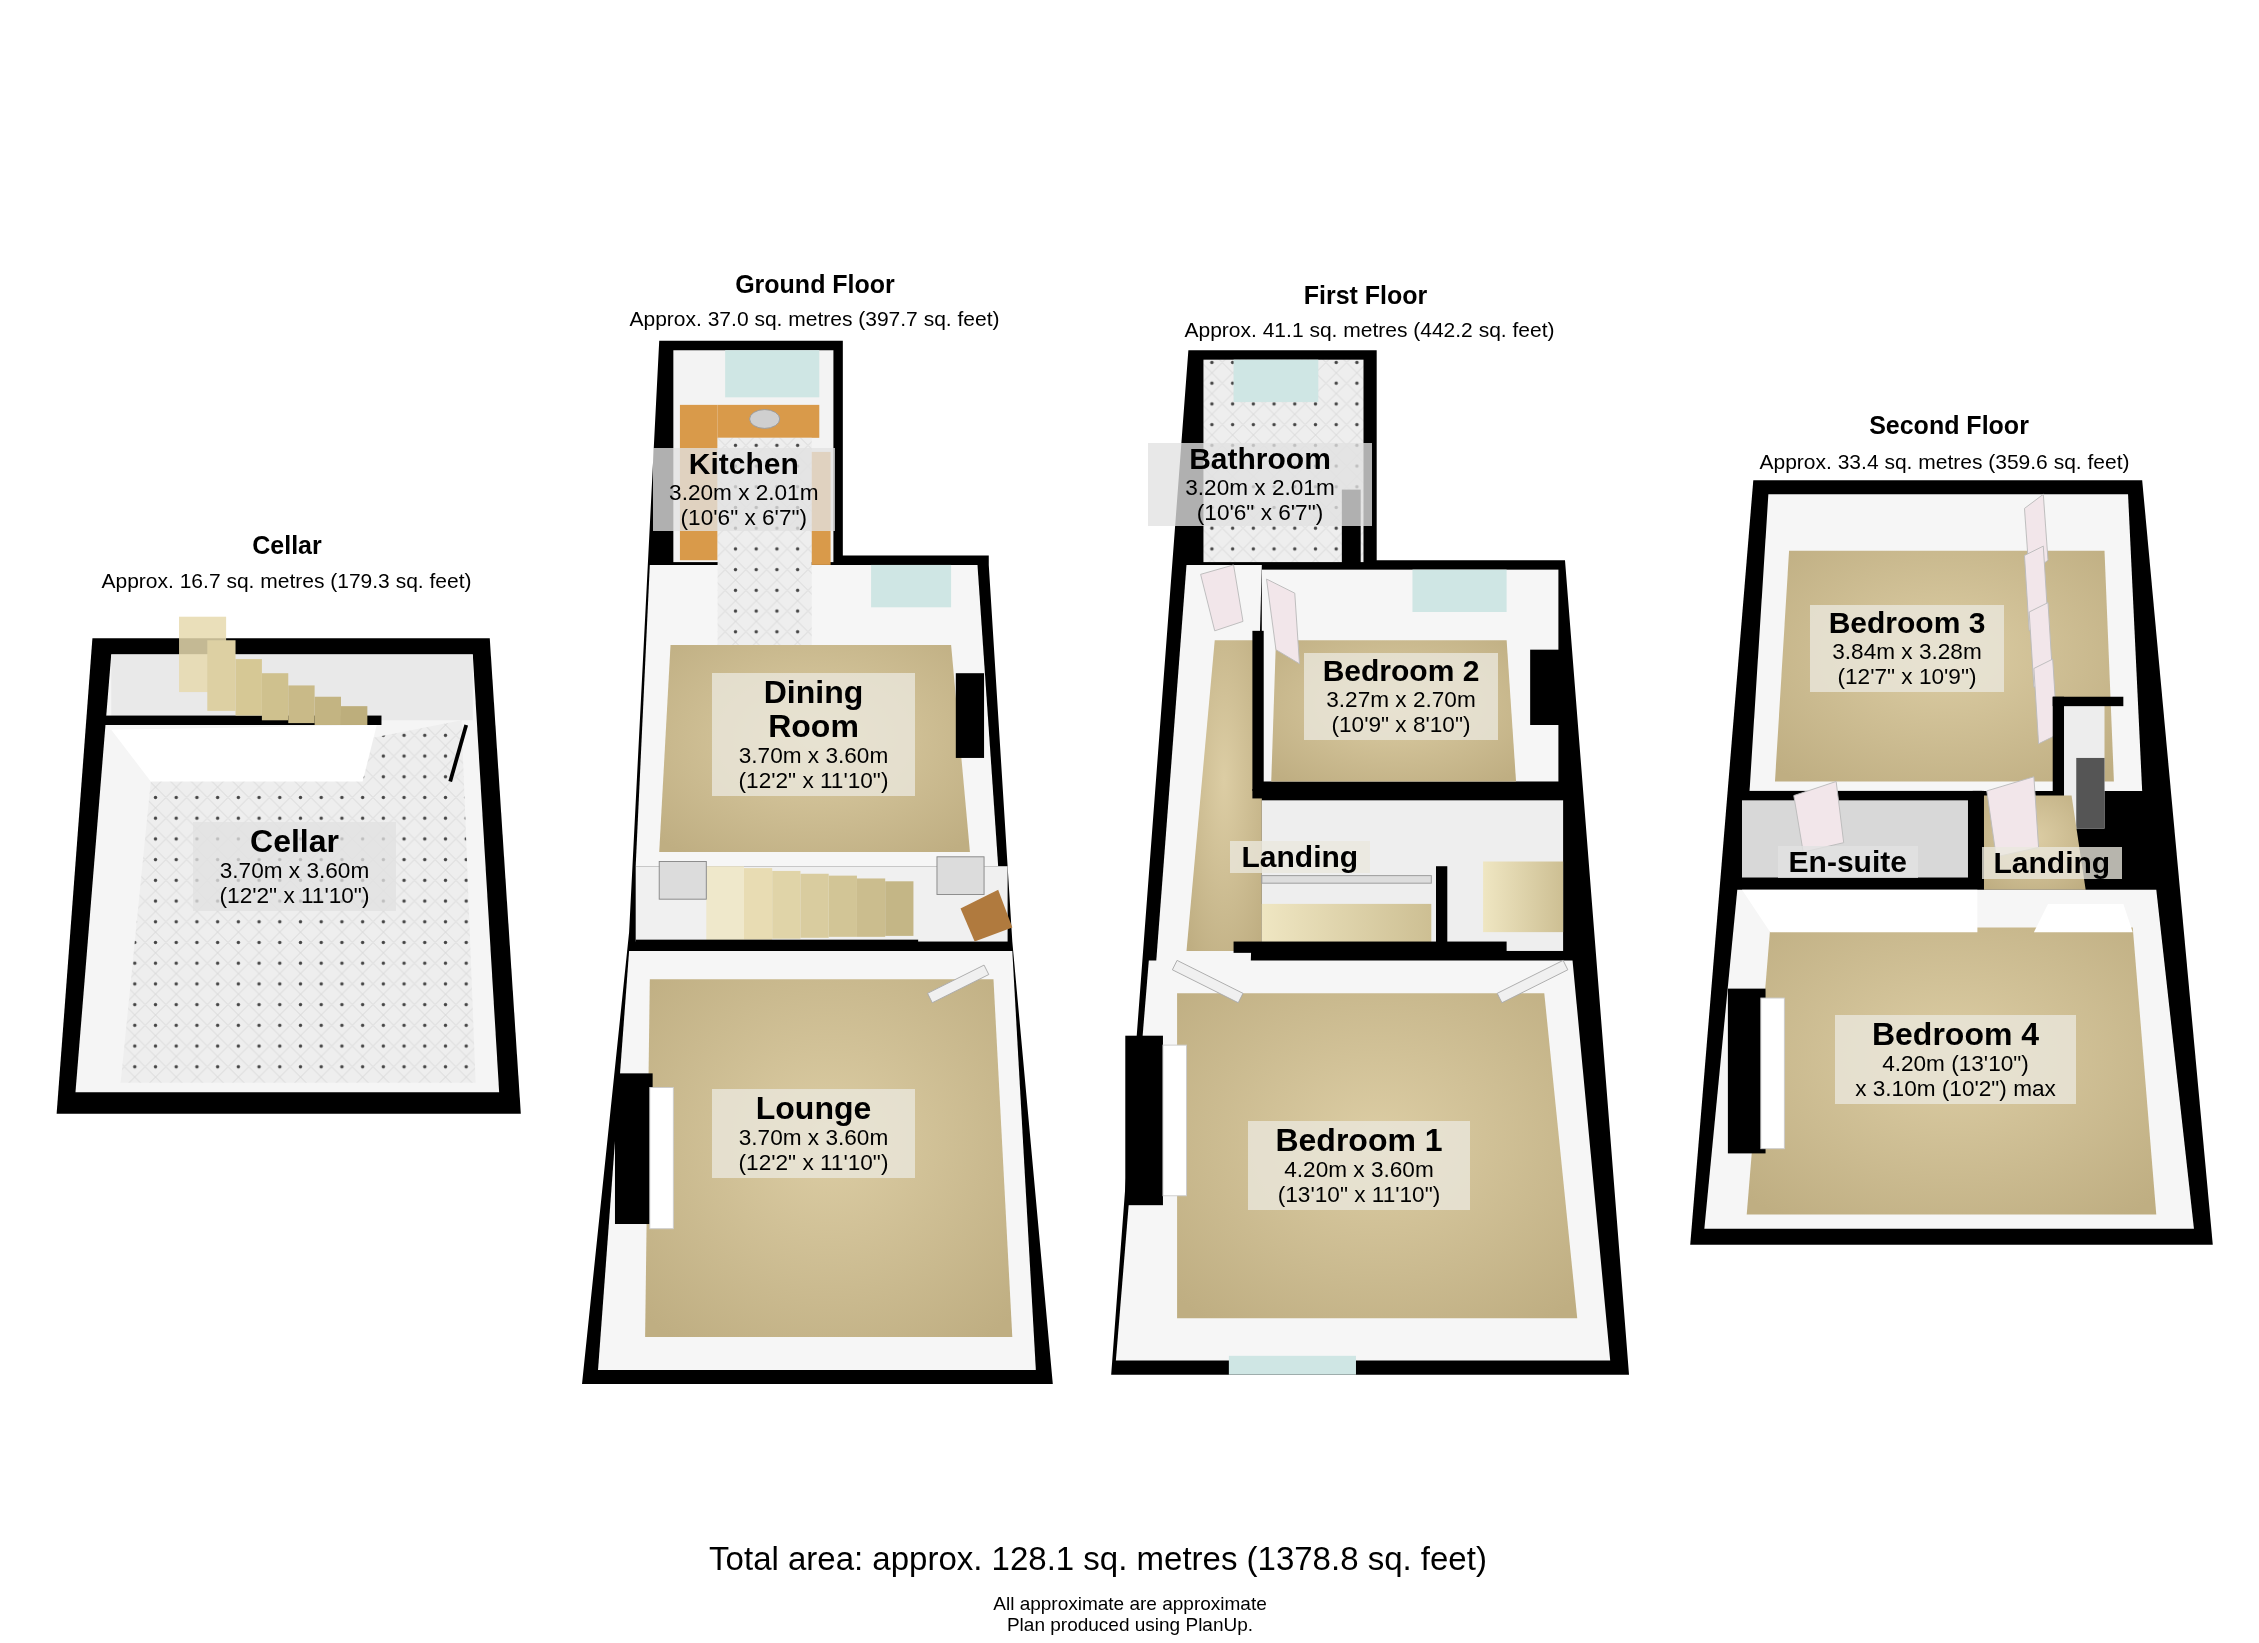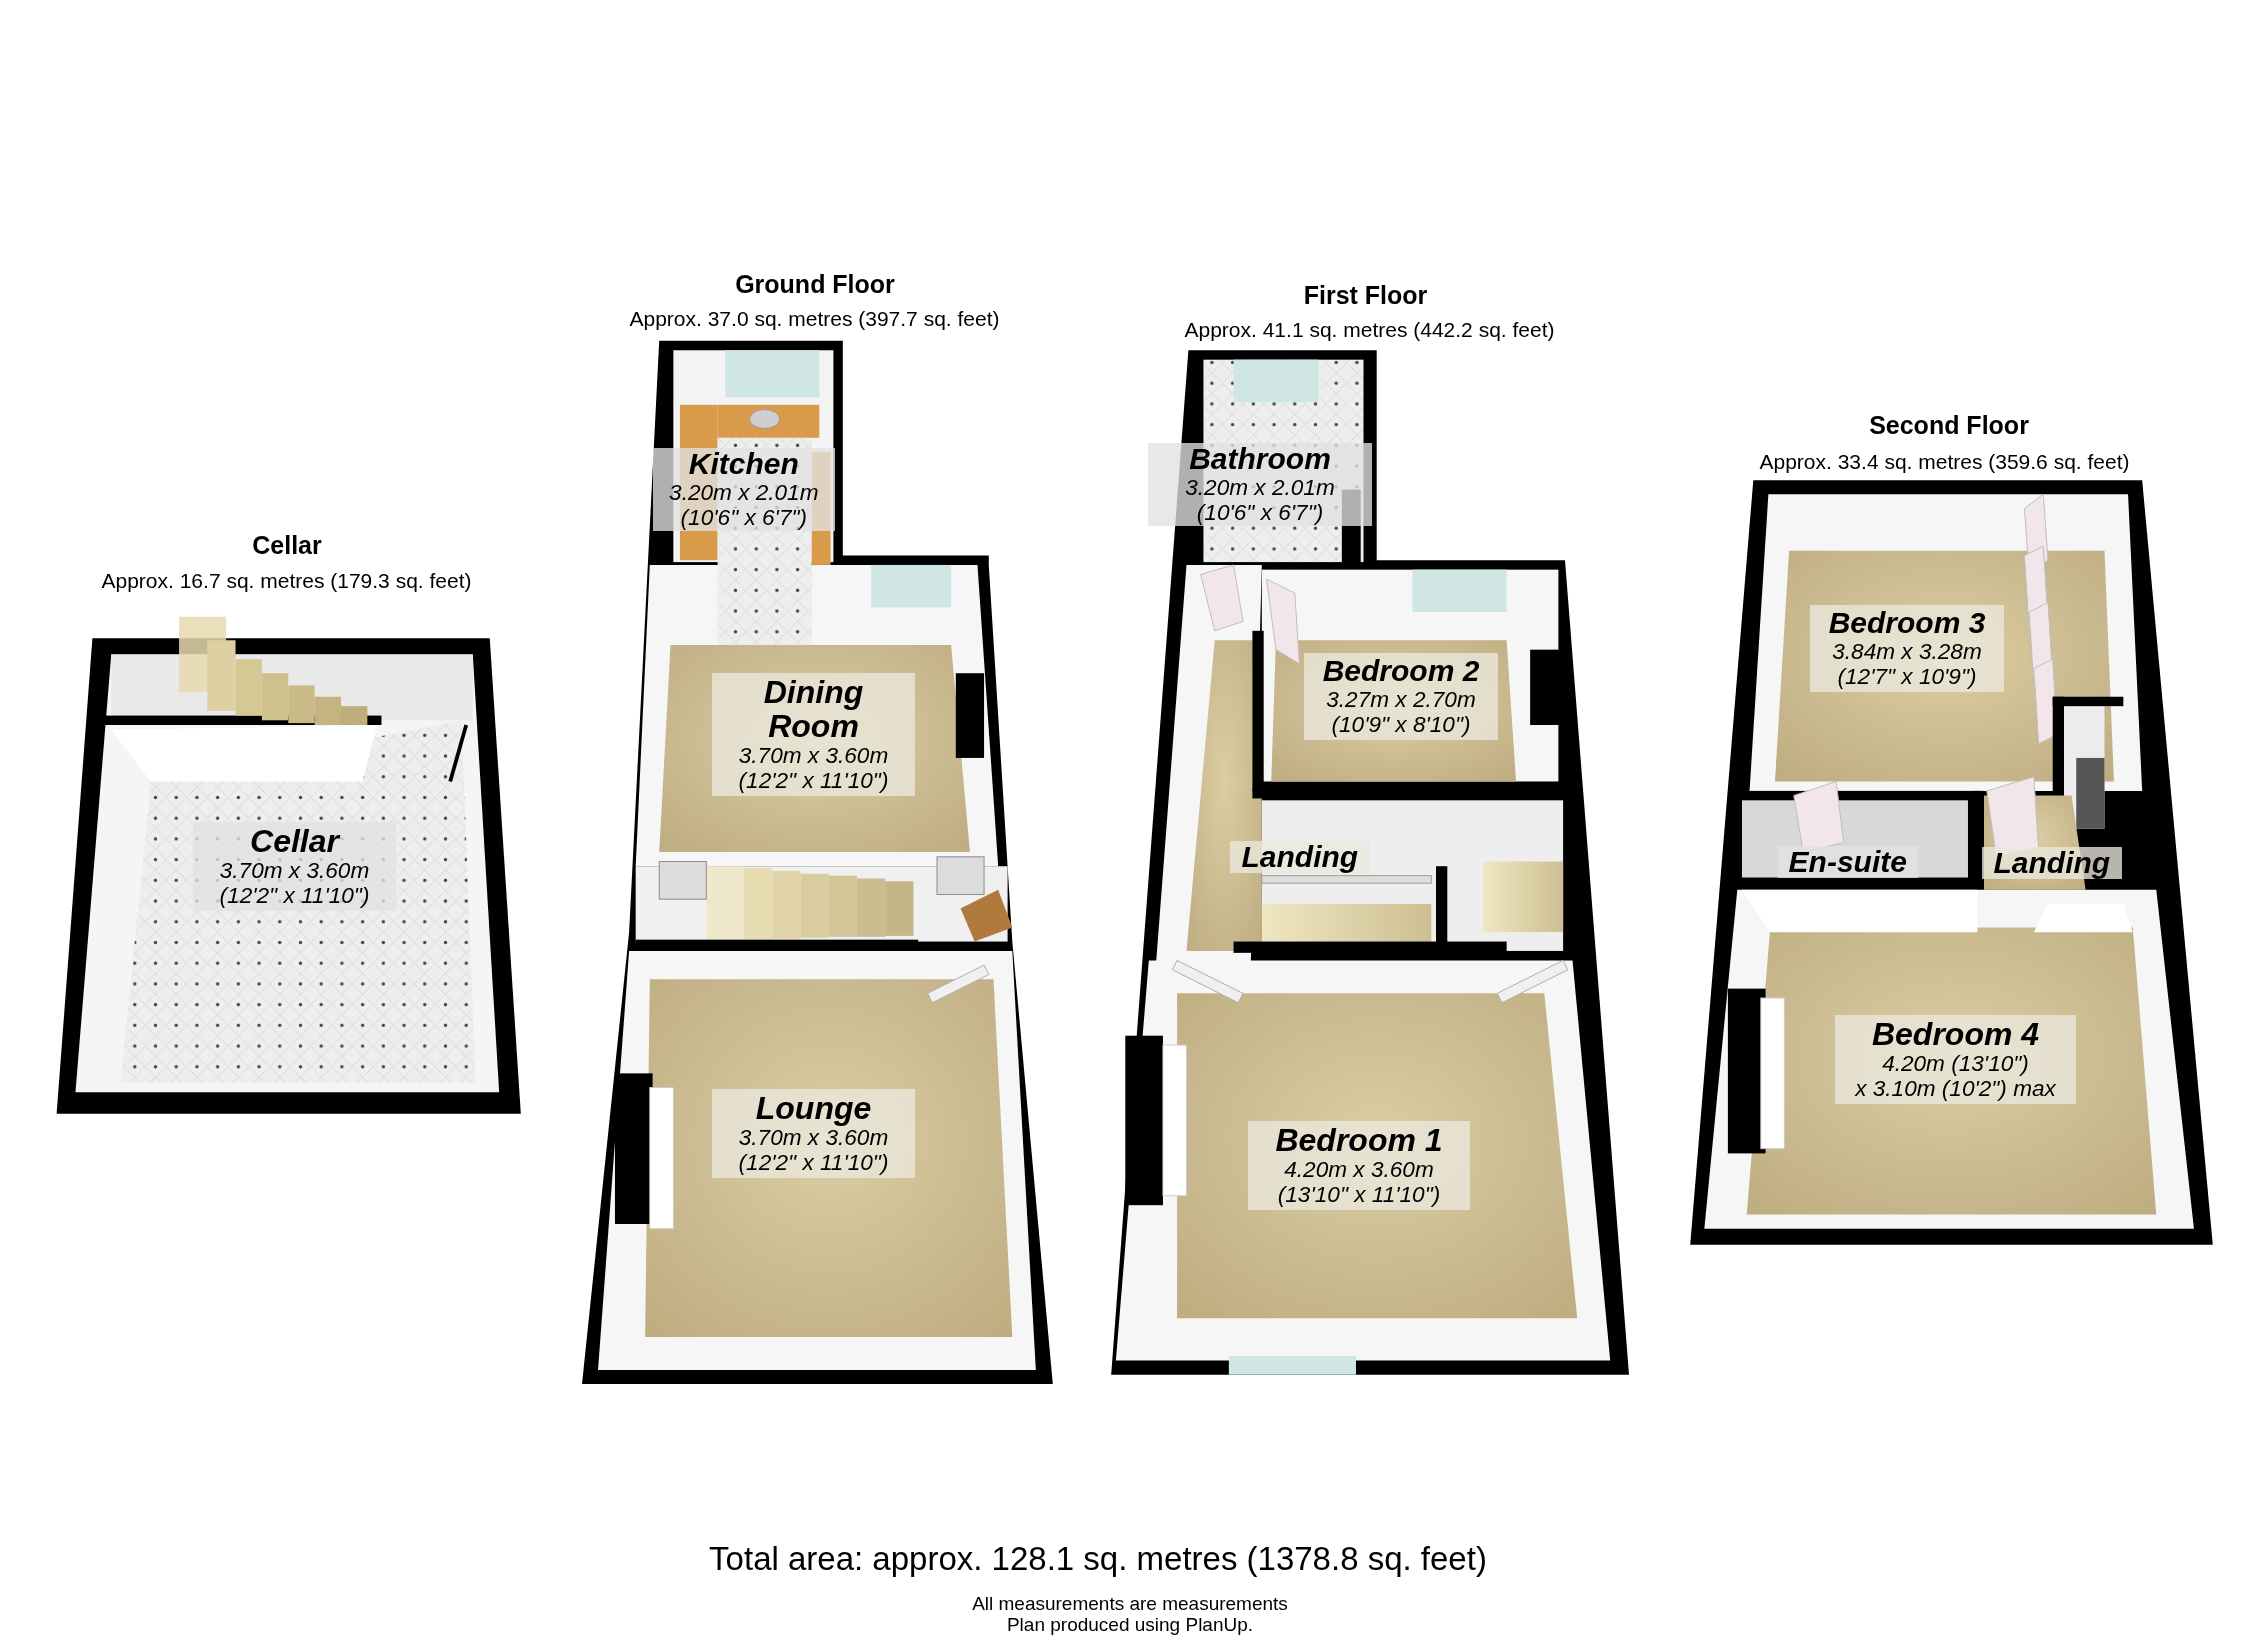--- a/index.html
+++ b/index.html
@@ -1,20 +1,20 @@
 <!DOCTYPE html>
 <html style="font-size:15px"><head>
 <meta charset="utf-8">
 <style>
   html, body { margin:0; padding:0; background:#ffffff; }
   body { width:2260px; height:1643px; position:relative; overflow:hidden; font-family:"Liberation Sans", sans-serif; color:#000; }
   .floor-title { position:absolute; text-align:center; font-weight:bold; font-size:25px; line-height:40px; white-space:nowrap; }
   .floor-sub { position:absolute; text-align:center; font-size:21px; line-height:24.5px; white-space:nowrap; }
   svg.plans { position:absolute; left:0; top:0; }
-  .label { position:absolute; background:rgba(235,232,222,0.78); text-align:center; padding:1.9px 7.5px; white-space:nowrap;font-style:italic; }
+  .label { position:absolute; background:rgba(235,232,222,0.78); text-align:center; padding:1.9px 7.5px; white-space:nowrap; }
   .label.grey { background:rgba(225,225,225,0.78); }
   .label .name { display:block; font-weight:bold; font-size:32px; line-height:34px; }
   .label .dim { display:block; font-size:22.6px; line-height:25.4px; }
   .label.small .name { font-size:30px; line-height:32px; }
   .total { position:absolute; left:0; width:2196px; top:1540px; text-align:center; font-size:33px; }
   .note { position:absolute; left:0; width:2260px; text-align:center; font-size:19px; line-height:21px; }
 </style>
 </head>
 <body>
 
@@ -245,15 +245,15 @@
   <span class="name">Landing</span>
 </div>
 
 <div class="label" style="left:1798px;top:1015px;width:226px;margin-left:37px;">
   <span class="name">Bedroom 4</span>
   <span class="dim">4.20m (13'10")</span>
   <span class="dim">x 3.10m (10'2") max</span>
 </div>
 
 <div class="total">Total area: approx. 128.1 sq. metres (1378.8 sq. feet)</div>
-<div class="note" style="top:1593px;">All measurements are measurements</div>
+<div class="note" style="top:1593px;">All approximate are approximate</div>
 <div class="note" style="top:1614px;">Plan produced using PlanUp.</div>
 
 
 </body></html>

